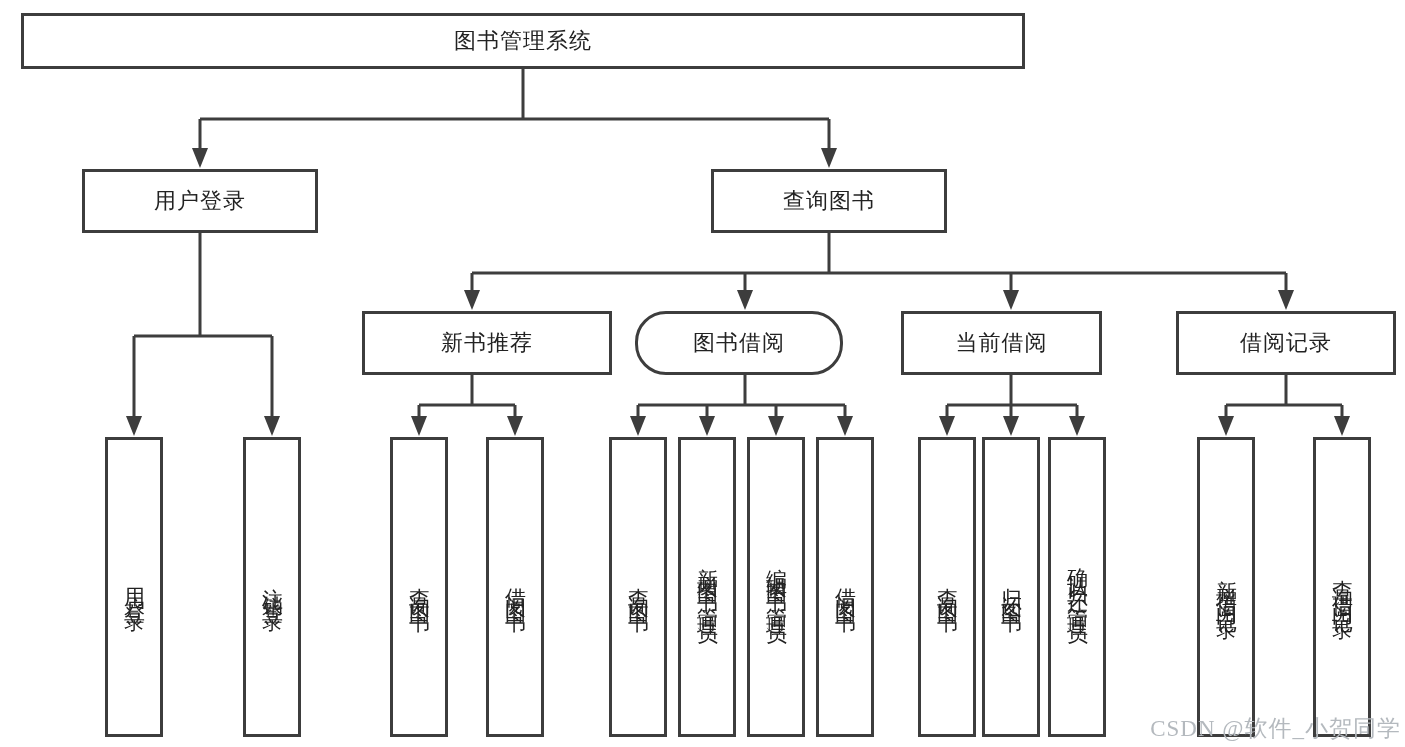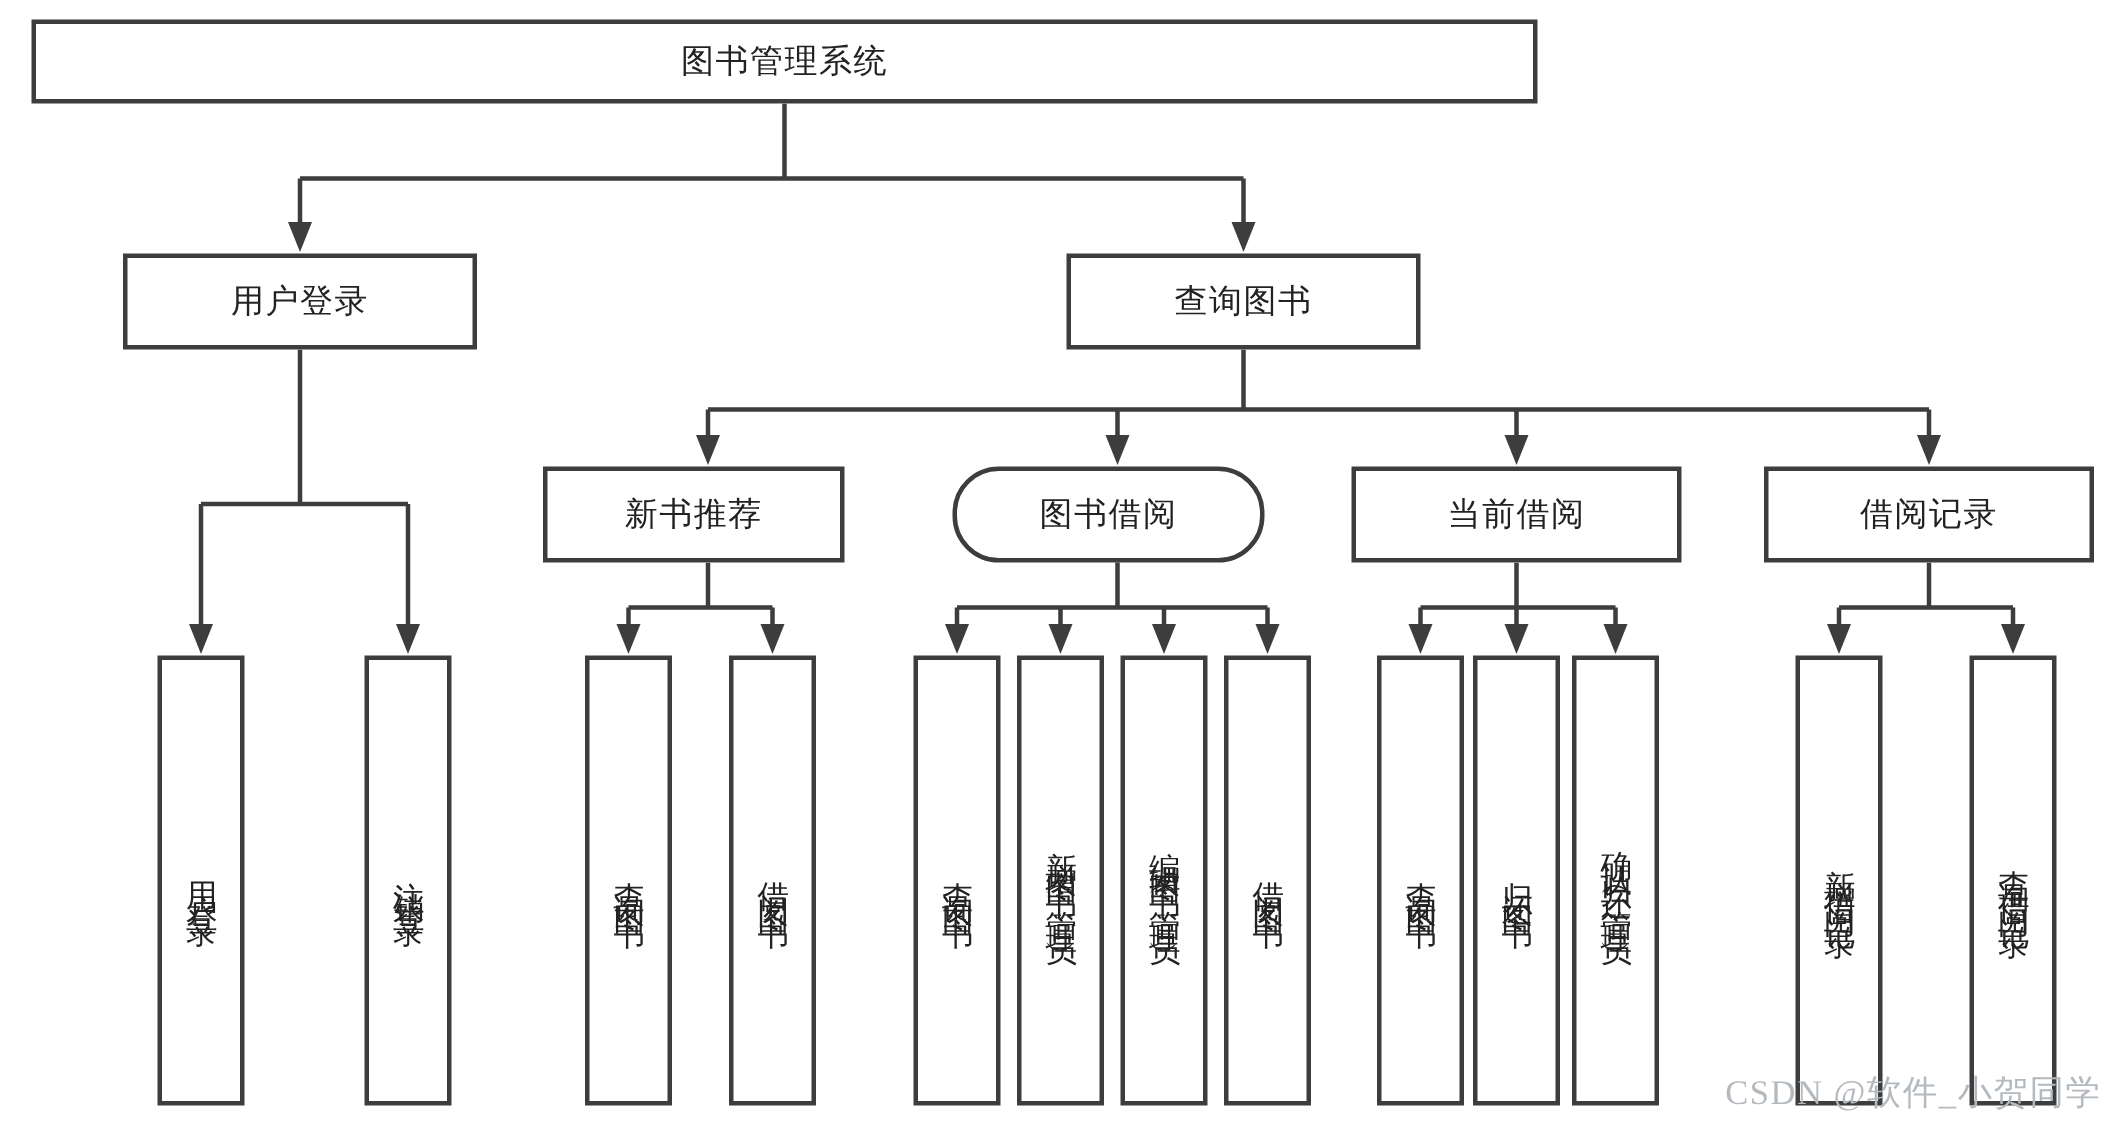--- a/index.html
+++ b/index.html
@@ -71,23 +71,23 @@
     <path d="M1286 375 V405 M1226 405 H1342 M1226 405 V418 M1342 405 V418"></path>
     <polygon points="1218,416 1234,416 1226,436"></polygon>
     <polygon points="1334,416 1350,416 1342,436"></polygon>
   </svg>
 
   <div class="node h" style="left:21px;top:13px;width:1004px;height:56px;">图书管理系统</div>
 
   <div class="node h" style="left:82px;top:169px;width:236px;height:64px;">用户登录</div>
   <div class="node h" style="left:711px;top:169px;width:236px;height:64px;">查询图书</div>
 
-  <div class="node h" style="left:362px;top:311px;width:201px;height:64px;">新书推荐</div>
+  <div class="node h" style="left:362px;top:311px;width:250px;height:64px;">新书推荐</div>
   <div class="node h" style="left:635px;top:311px;width:208px;height:64px;border-radius:31px;">图书借阅</div>
-  <div class="node h" style="left:901px;top:311px;width:220px;height:64px;">当前借阅</div>
+  <div class="node h" style="left:901px;top:311px;width:201px;height:64px;">当前借阅</div>
   <div class="node h" style="left:1176px;top:311px;width:220px;height:64px;">借阅记录</div>
 
   <div class="node v" style="left:105px;top:437px;width:58px;height:300px;">用户登录</div>
   <div class="node v" style="left:243px;top:437px;width:58px;height:300px;">注销登录</div>
 
   <div class="node v" style="left:390px;top:437px;width:58px;height:300px;">查询图书</div>
   <div class="node v" style="left:486px;top:437px;width:58px;height:300px;">借阅图书</div>
 
   <div class="node v" style="left:609px;top:437px;width:58px;height:300px;">查询图书</div>
   <div class="node v" style="left:678px;top:437px;width:58px;height:300px;">新增图书（管理员）</div>

